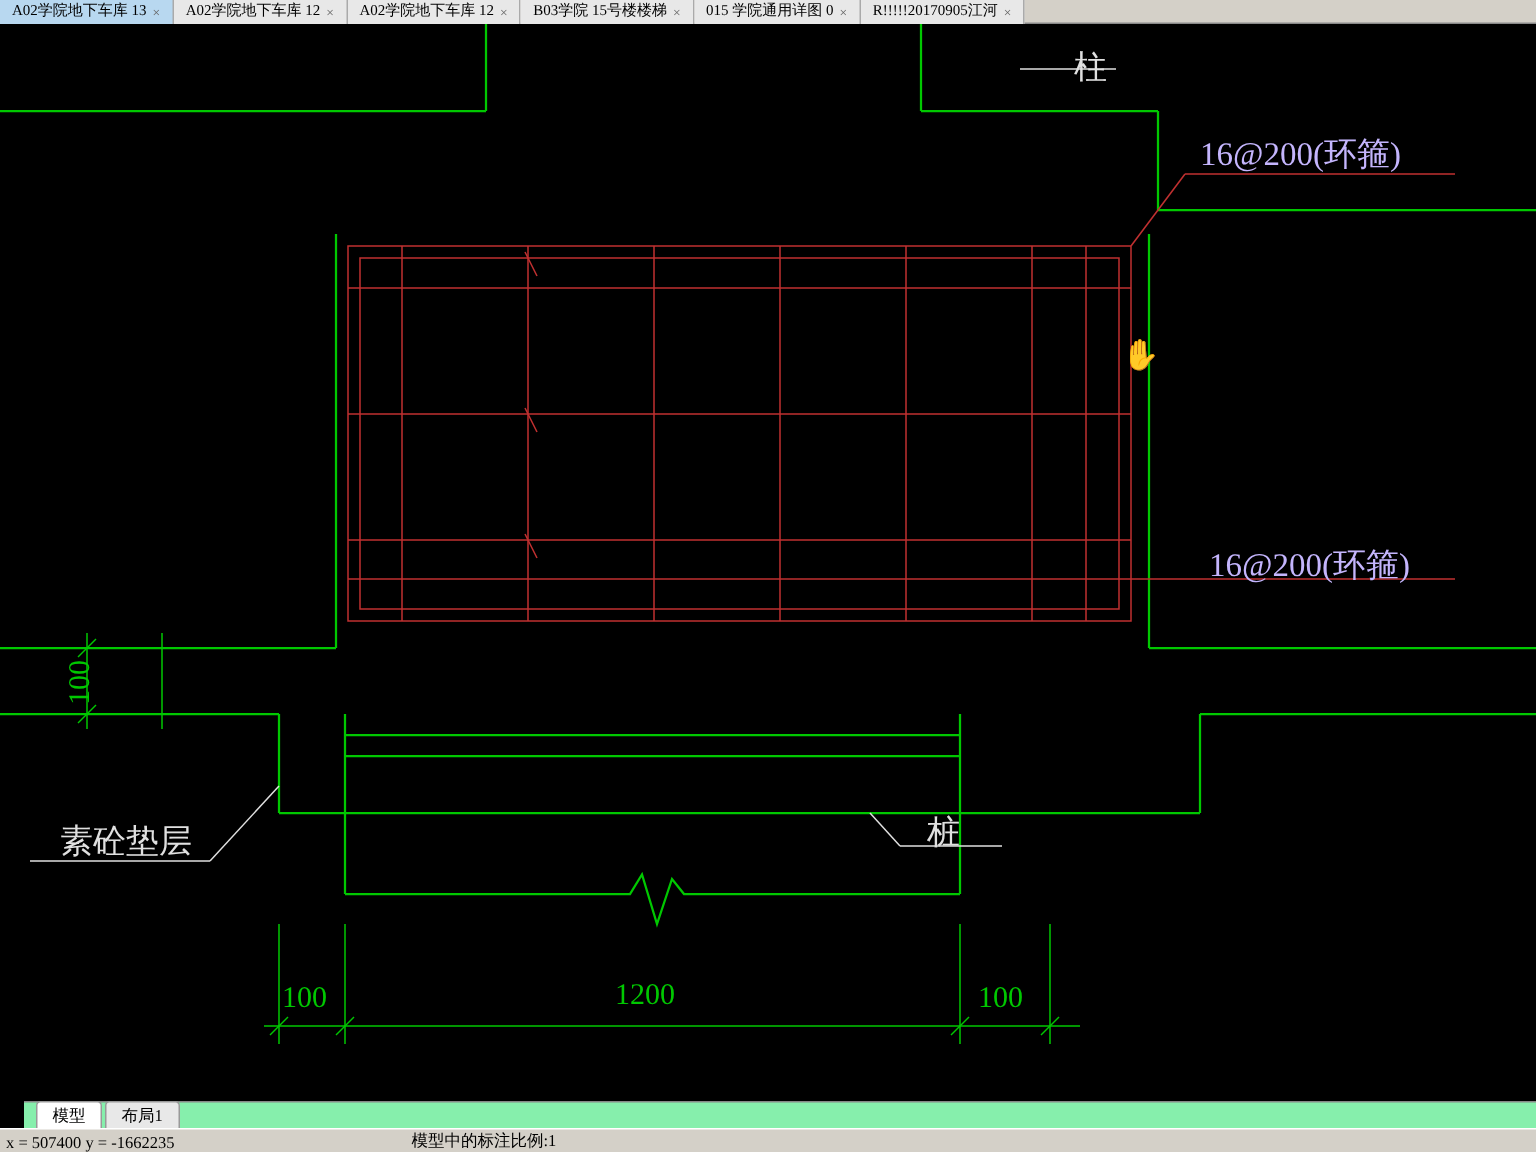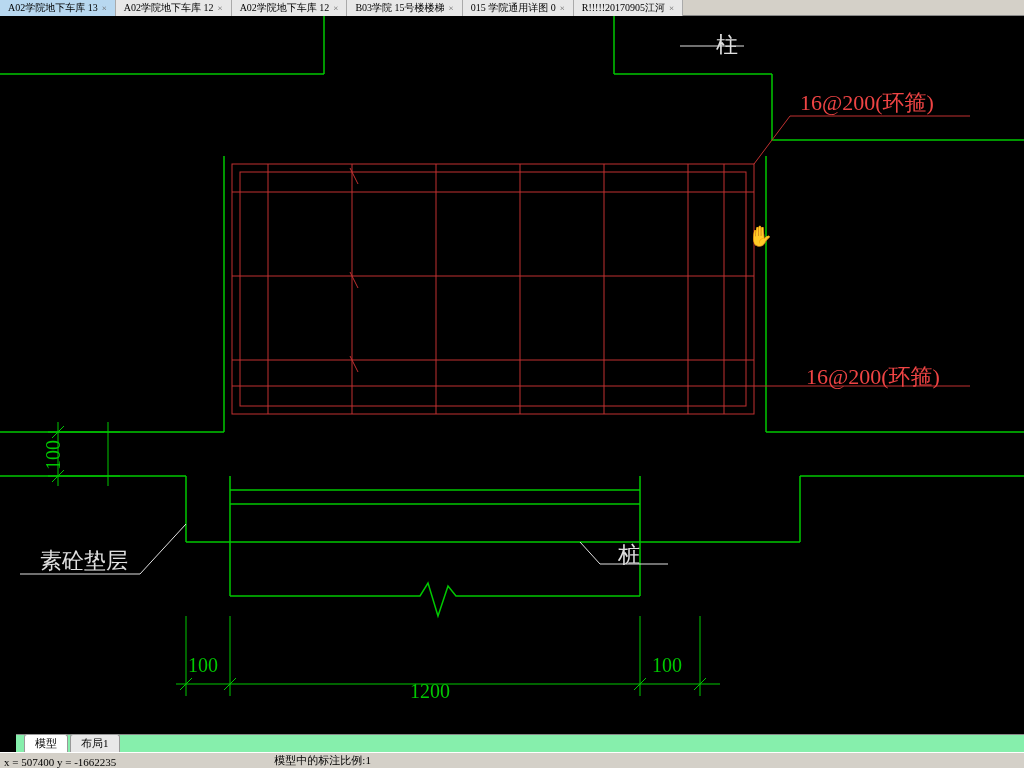--- a/index.html
+++ b/index.html
@@ -47,21 +47,21 @@
   position: absolute;
   top: 0;
   left: 0;
 }
 .cad-label {
   position: absolute;
   font-size: 22px;
   font-family: "SimSun", "宋体", serif;
   white-space: nowrap;
 }
-.red-text { color: #ef4444; }
+.red-text { color: #c4b5fd; }
 .white-text { color: #e0e0e0; }
 .dim-text {
   font-size: 20px;
   color: #00c800;
   position: absolute;
 }
 .dim-text.rot {
   transform: rotate(-90deg);
   transform-origin: left top;
 }
@@ -240,21 +240,21 @@
   </svg>
 
   <div class="cad-label white-text" style="left:716px; top:14px;">柱</div>
   <div class="cad-label red-text" style="left:800px; top:72px;">16@200(环箍)</div>
   <div class="cad-label red-text" style="left:806px; top:346px;">16@200(环箍)</div>
   <div class="cad-label white-text" style="left:40px; top:530px;">素砼垫层</div>
   <div class="cad-label white-text" style="left:618px; top:524px;">桩</div>
 
   <div class="dim-text rot" style="left:42px; top:454px;">100</div>
   <div class="dim-text" style="left:188px; top:638px;">100</div>
-  <div class="dim-text" style="left:410px; top:664px;">1200</div>
+  <div class="dim-text" style="left:410px; top:636px;">1200</div>
   <div class="dim-text" style="left:652px; top:638px;">100</div>
 
   <div class="cursor-hand" style="left:748px; top:208px;">✋</div>
 </div>
 
 <div class="tabs-bottom">
   <div class="tab-bottom active">
     <span>模型</span>
   </div>
   <div class="tab-bottom">

